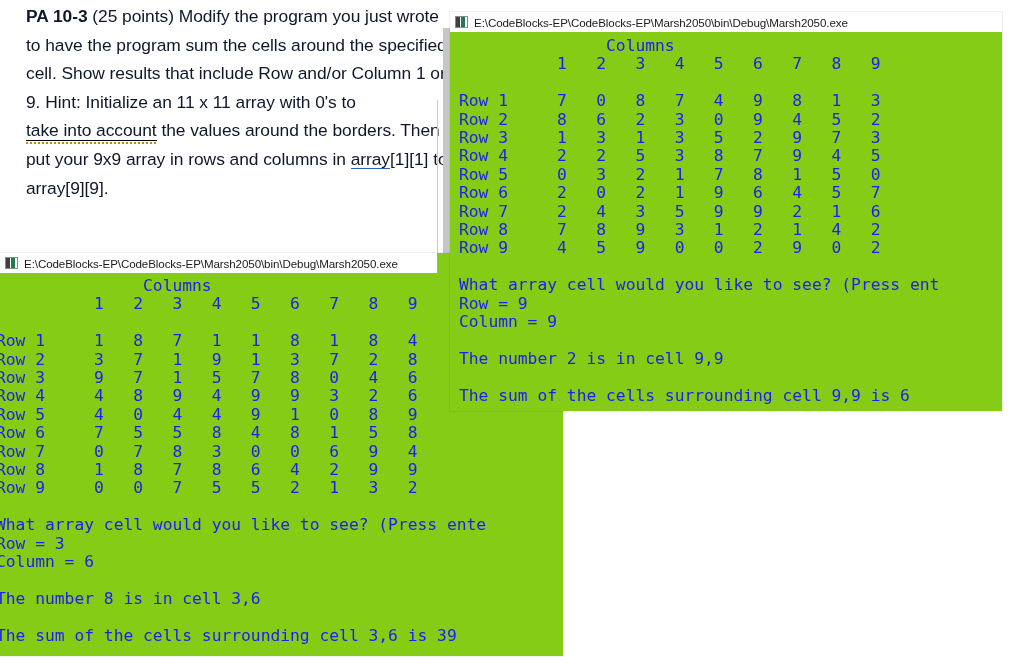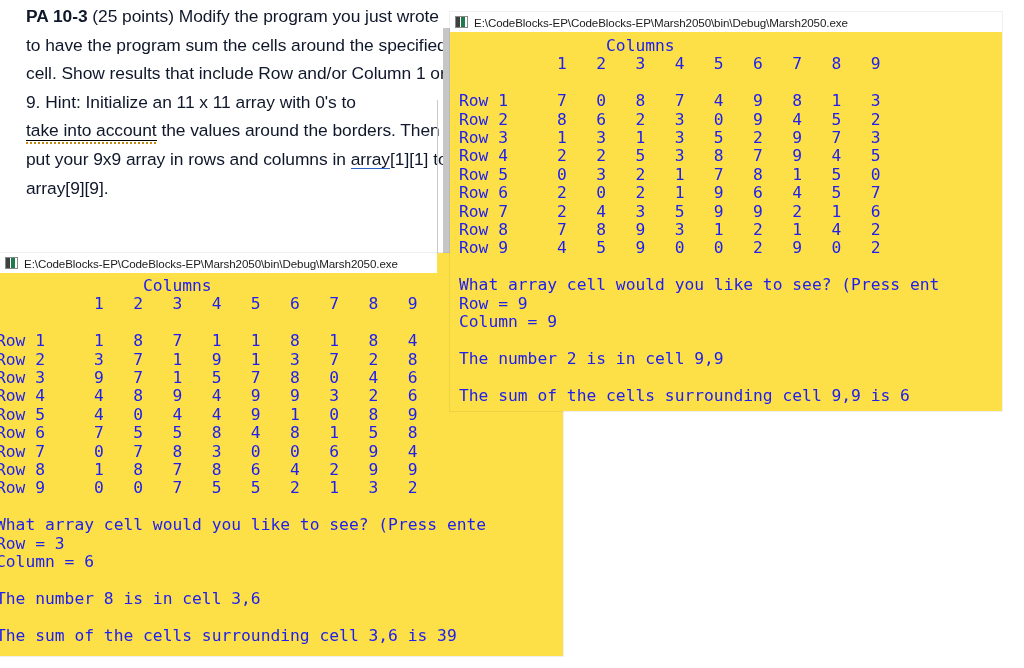--- a/index.html
+++ b/index.html
@@ -73,21 +73,21 @@
     left: 437px;
     top: 100px;
     width: 1px;
     height: 155px;
     background: #c8c8c8;
   }
 
   
   .console-window {
     position: absolute;
-    background: #fde047;
+    background: #84cc16;
     box-shadow: 0 0 0 1px rgba(0,0,0,0.06);
   }
   .console-titlebar {
     background: #ffffff;
     height: 20px;
     display: flex;
     align-items: center;
     padding-left: 5px;
     box-sizing: border-box;
   }

